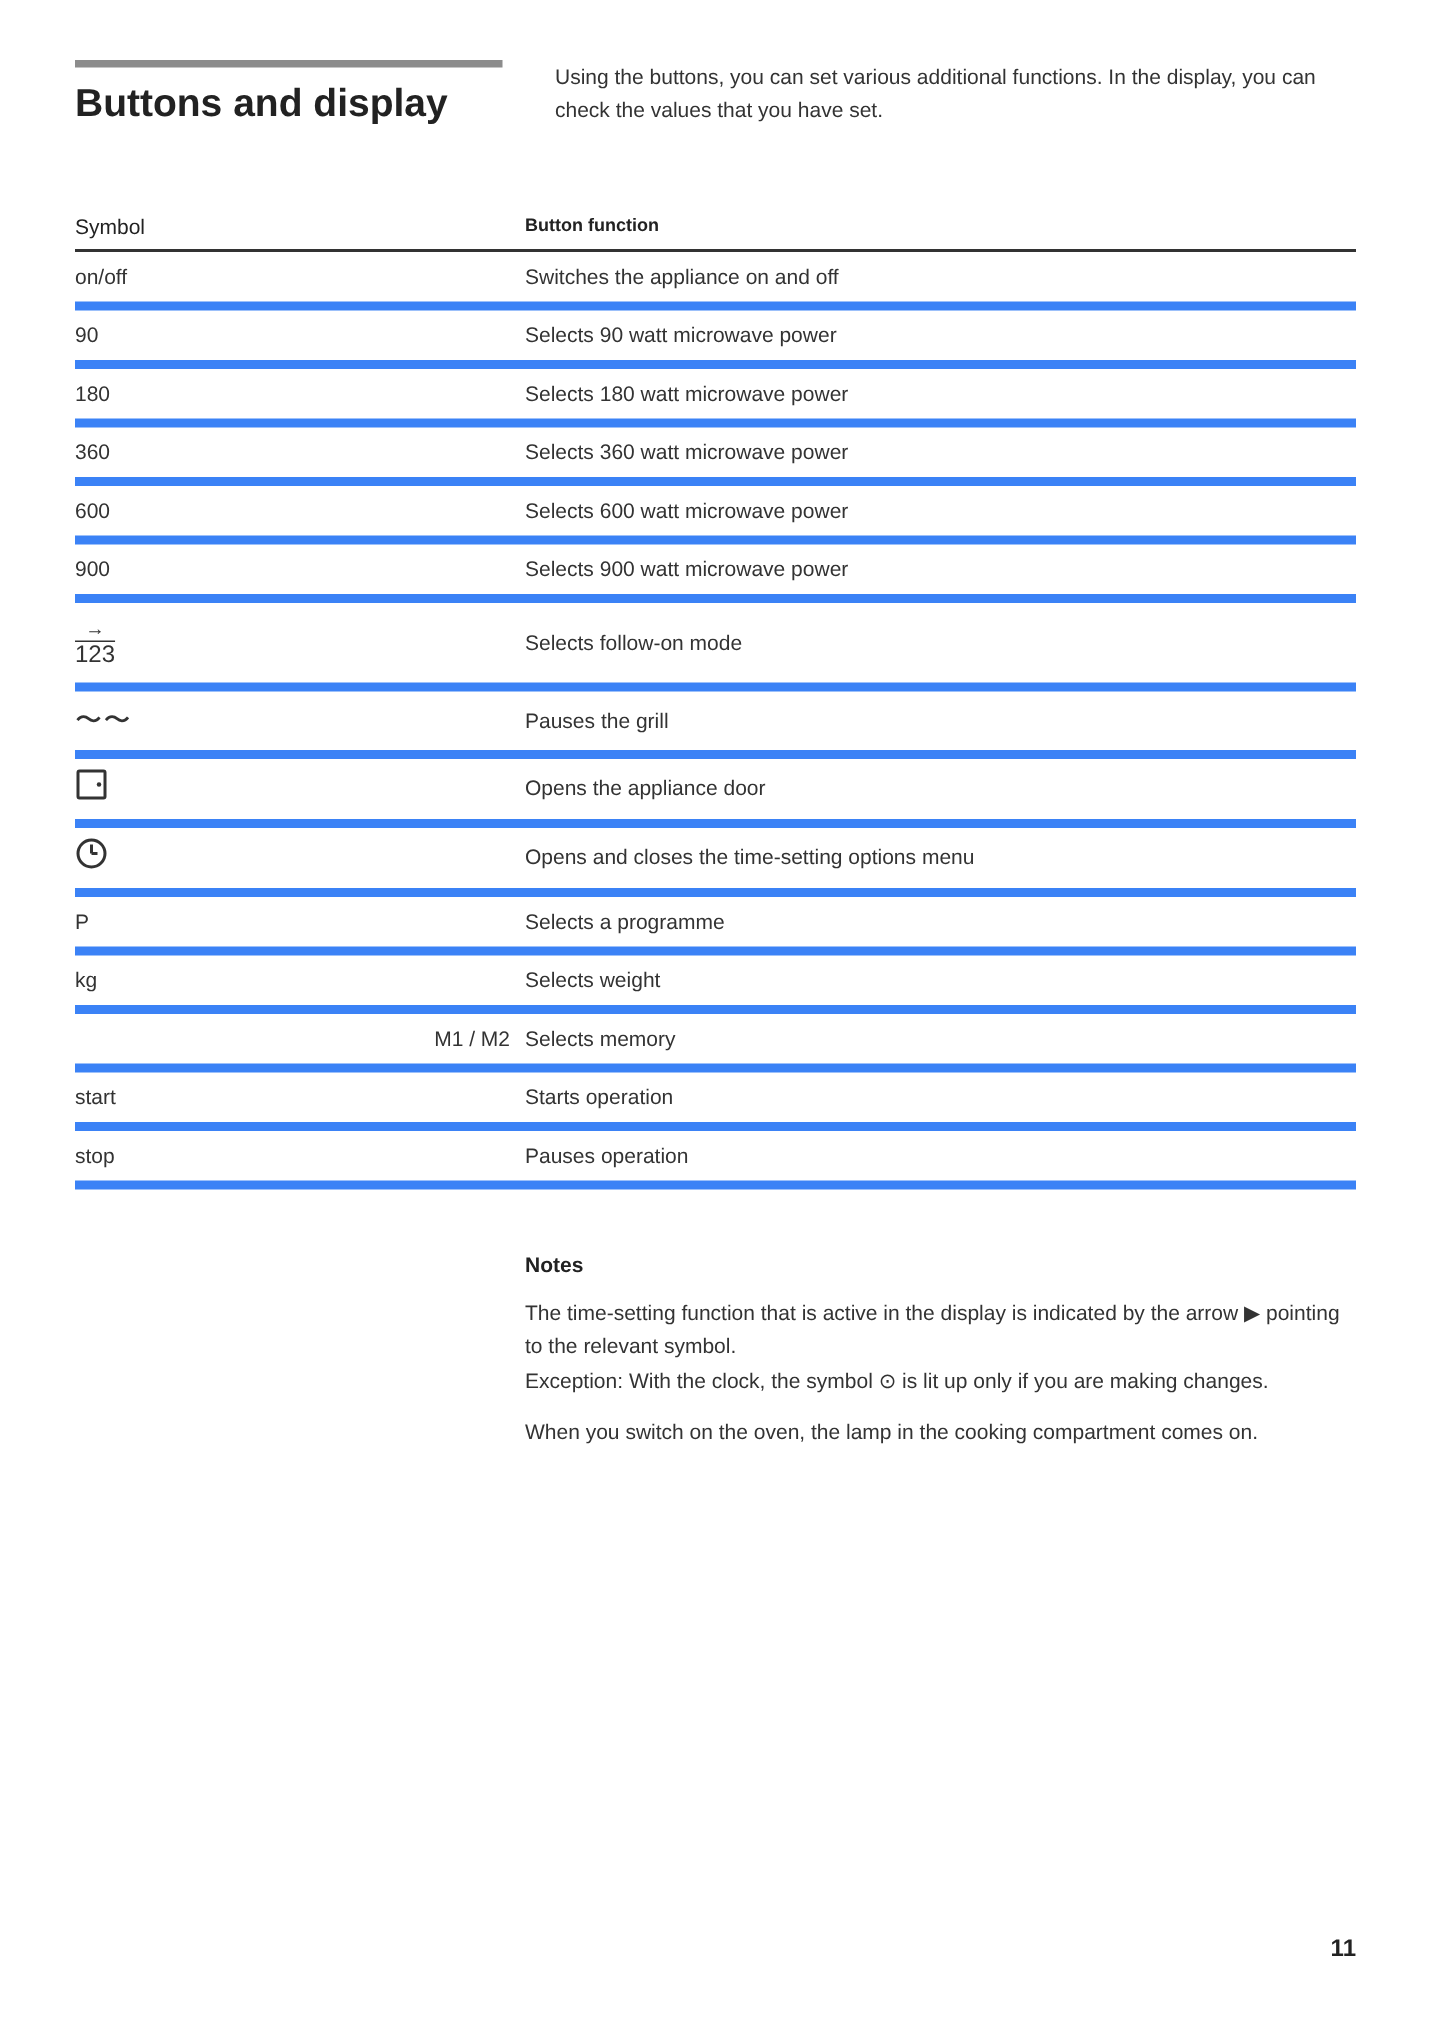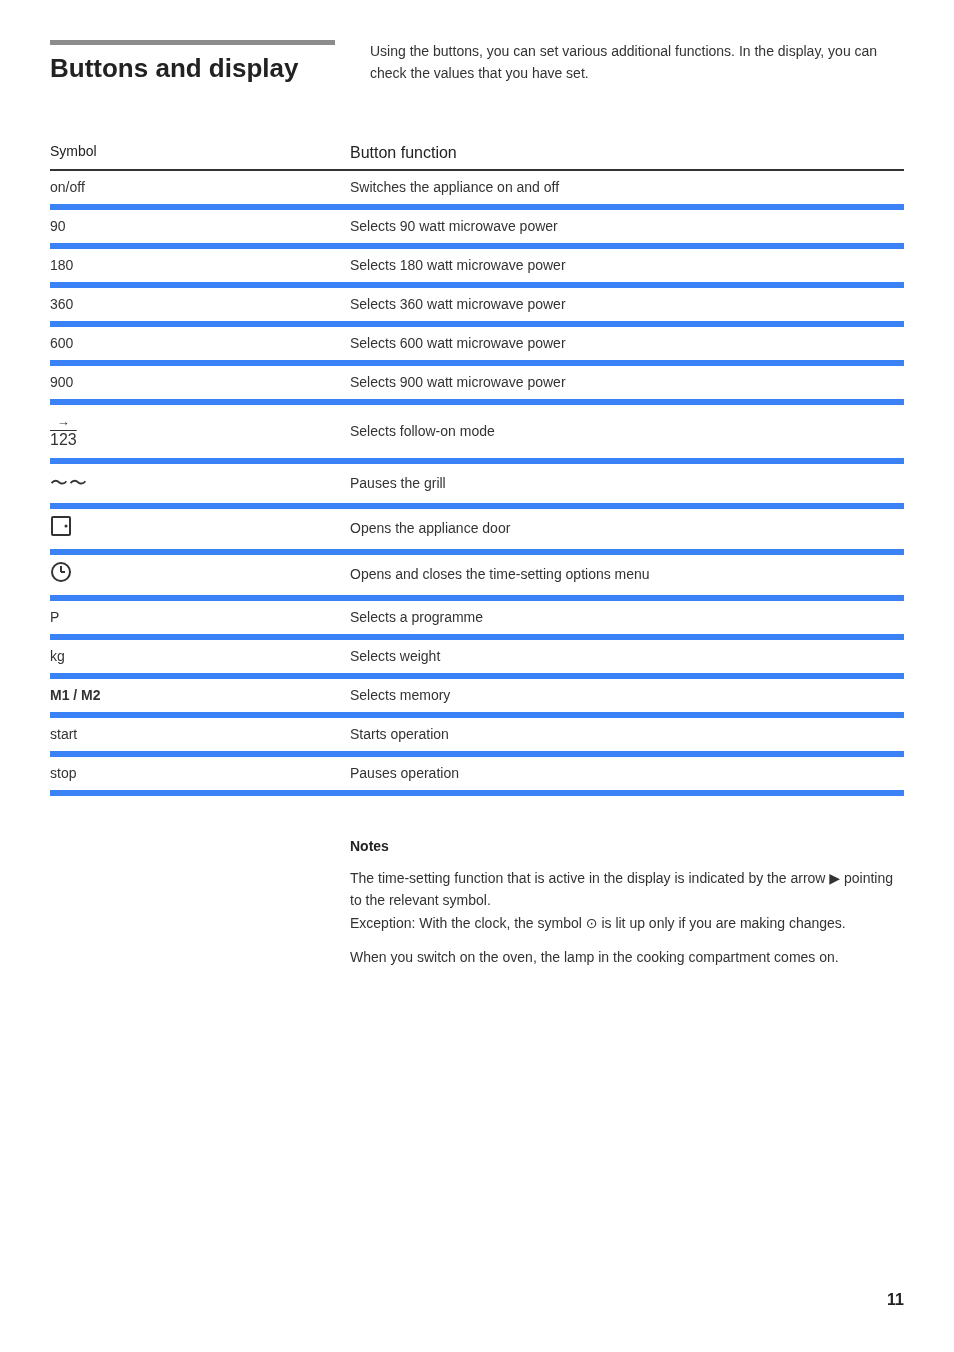--- a/index.html
+++ b/index.html
@@ -62,22 +62,22 @@
       padding-bottom: 4px;
       margin-bottom: 0;
     }
     .col-symbol {
       width: 300px;
       flex-shrink: 0;
       font-size: 14px;
     }
     .col-function {
       flex: 1;
-      font-size: 16px;
-      font-weight: normal;
+      font-size: 12px;
+      font-weight: bold;
     }
     .col-symbol-label {
       font-size: 14px;
       font-weight: normal;
       color: #222;
     }
     .table-row {
       display: flex;
       border-bottom: 6px solid #3b82f6;
       padding: 6px 0;
@@ -85,21 +85,22 @@
       min-height: 36px;
     }
     .sym {
       width: 300px;
       flex-shrink: 0;
       font-size: 14px;
       color: #333;
       padding-right: 10px;
     }
     .sym.bold {
-      font-weight: bold;
+      font-weight: normal;
+      text-align: right;
     }
     .func {
       flex: 1;
       font-size: 14px;
       color: #333;
     }
     
     .follow-on {
       display: inline-flex;
       flex-direction: column;

